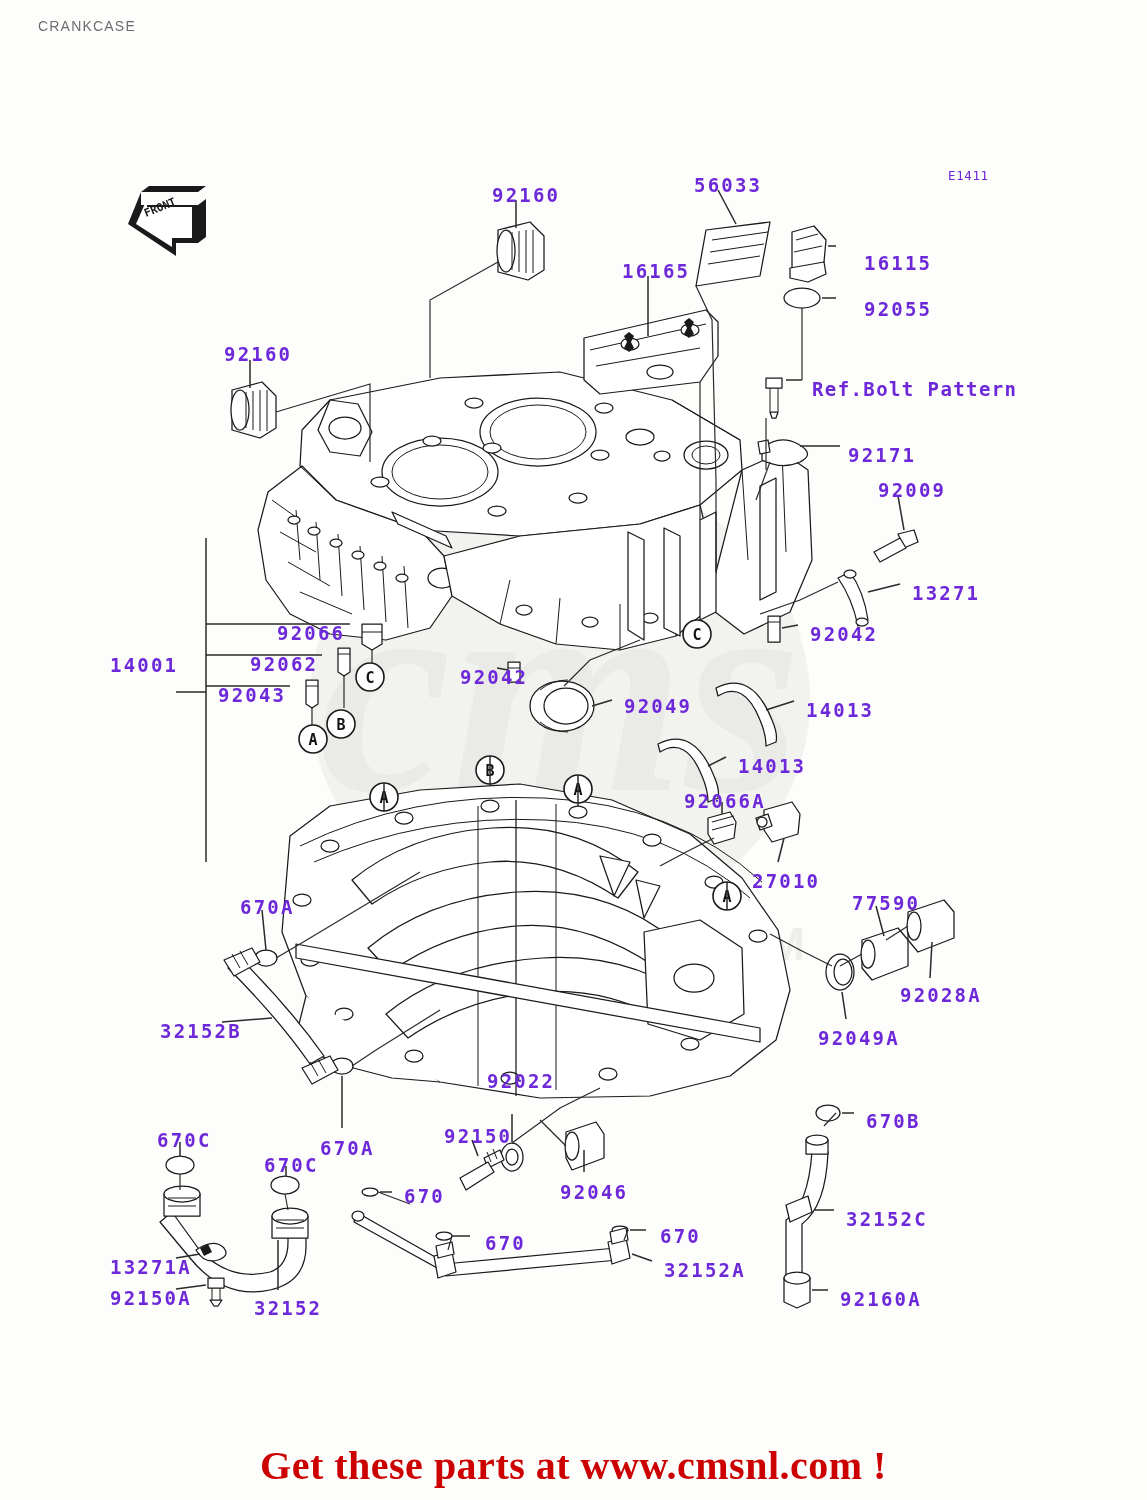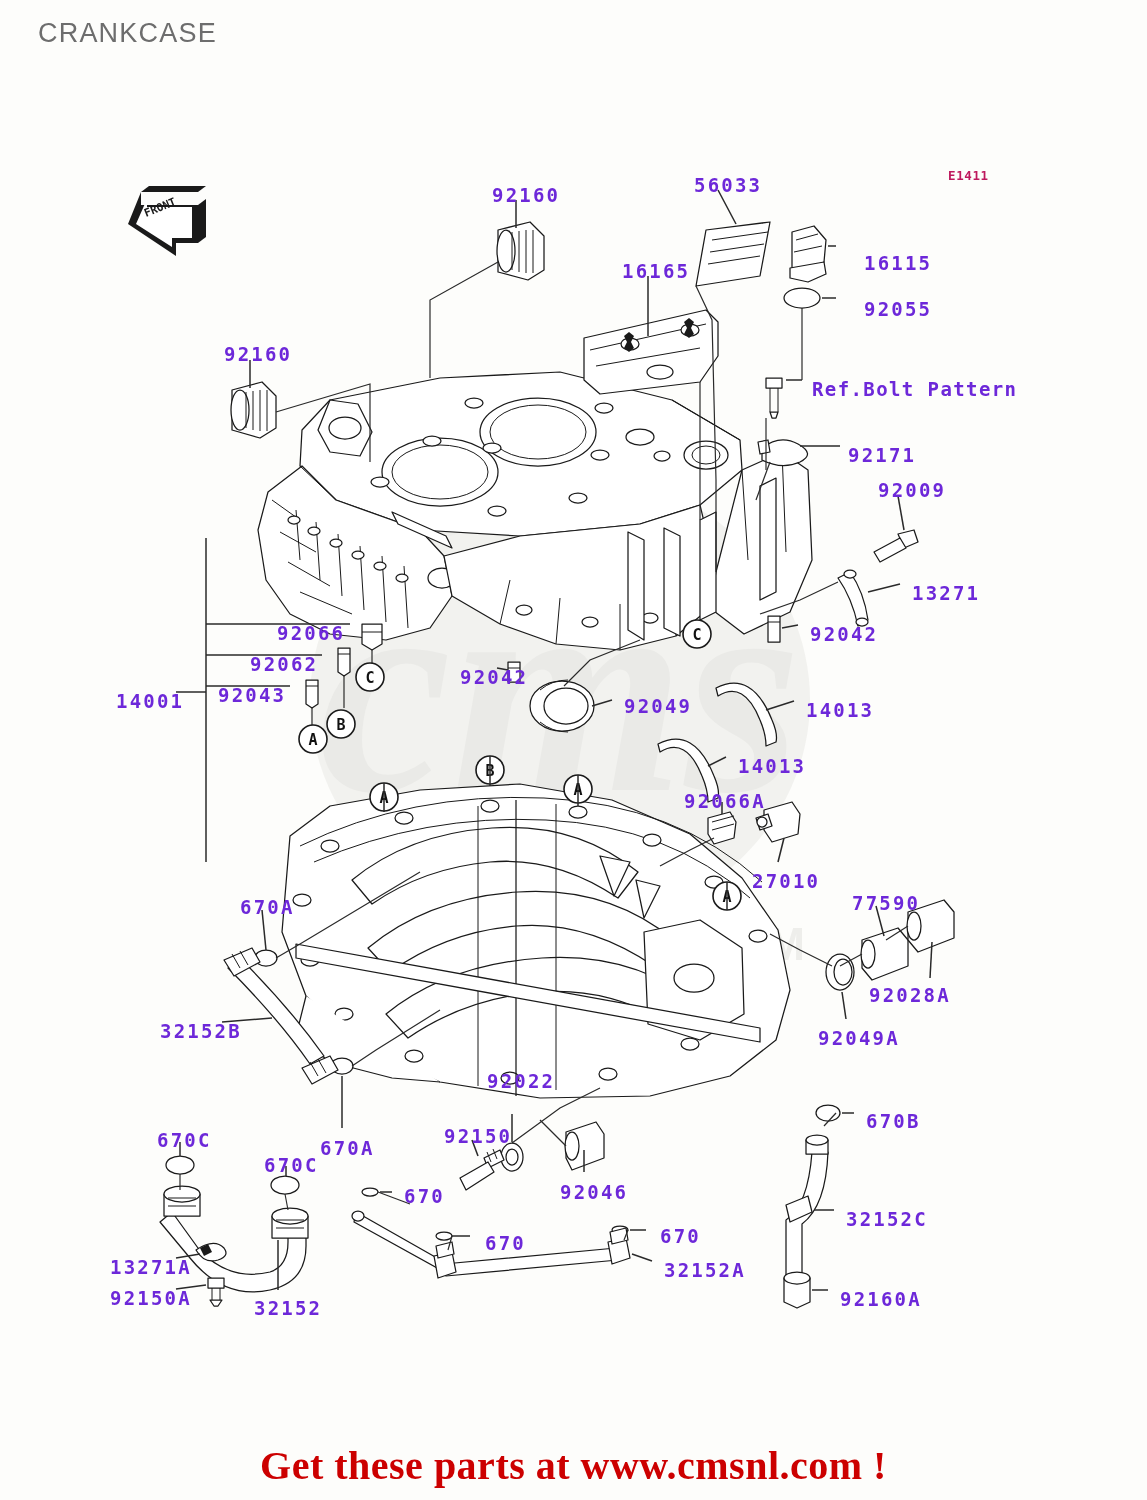--- a/index.html
+++ b/index.html
@@ -1,21 +1,21 @@
 <!DOCTYPE html>
 <html><head>
 <meta charset="utf-8">
 <style>
   html,body{margin:0;padding:0;background:#fdfdfb;}
   body{width:1147px;height:1500px;position:relative;overflow:hidden;
        font-family:"DejaVu Sans Mono","Liberation Mono",monospace;}
   #page-title{position:absolute;left:38px;top:18px;font-family:"Liberation Sans","DejaVu Sans",sans-serif;
-       font-size:27px;color:#6d6d6d;letter-spacing:1.2px;}
-  #ref-code{position:absolute;left:948px;top:168px;font-size:12.5px;font-weight:bold;
-       color:#be185d;letter-spacing:0.6px;text-align:right;}
+       font-size:14px;color:#6d6d6d;letter-spacing:1.2px;}
+  #ref-code{position:absolute;left:948px;top:168px;font-size:12.5px;font-weight:normal;
+       color:#6d28d9;letter-spacing:0.6px;text-align:right;}
   #footer{position:absolute;left:0;top:1442px;width:1147px;text-align:center;
        font-family:"Liberation Serif","DejaVu Serif",serif;font-weight:bold;
        font-size:40px;color:#cc0000;letter-spacing:0.5px;}
   svg.layer{position:absolute;left:0;top:0;width:1147px;height:1500px;}
   .lbl{position:absolute;font-size:19px;font-weight:bold;color:#6d28d9;
        letter-spacing:2.2px;white-space:nowrap;line-height:1;}
   .lbl.ref{letter-spacing:1.4px;}
   .wm{fill:#e9e9e6;}
   .ln{stroke:#1a1a1a;fill:none;}
   .dr{stroke:#1a1a1a;fill:#ffffff;stroke-width:1.25;stroke-linejoin:round;}
@@ -454,29 +454,29 @@
     <div class="lbl" style="left: 864px; top: 300px;">92055</div>
     <div class="lbl ref" style="left: 812px; top: 380px;">Ref.Bolt Pattern</div>
     <div class="lbl" style="left: 224px; top: 345px;">92160</div>
     <div class="lbl" style="left: 848px; top: 446px;">92171</div>
     <div class="lbl" style="left: 878px; top: 481px;">92009</div>
     <div class="lbl" style="left: 912px; top: 584px;">13271</div>
     <div class="lbl" style="left: 810px; top: 625px;">92042</div>
     <div class="lbl" style="left: 277px; top: 624px; text-align: center;">92066</div>
     <div class="lbl" style="left: 250px; top: 655px;">92062</div>
     <div class="lbl" style="left: 218px; top: 686px;">92043</div>
-    <div class="lbl" style="left: 110px; top: 692px; margin-left: 6px;">14001</div>
+    <div class="lbl" style="left: 110px; top: 656px;">14001</div>
     <div class="lbl" style="left: 460px; top: 668px;">92042</div>
     <div class="lbl" style="left: 624px; top: 697px;">92049</div>
     <div class="lbl" style="left: 806px; top: 701px;">14013</div>
     <div class="lbl" style="left: 738px; top: 757px;">14013</div>
     <div class="lbl" style="left: 684px; top: 792px;">92066A</div>
     <div class="lbl" style="left: 752px; top: 872px;">27010</div>
     <div class="lbl" style="left: 852px; top: 894px;">77590</div>
-    <div class="lbl" style="left: 869px; top: 986px;">92028A</div>
+    <div class="lbl" style="left: 900px; top: 986px;">92028A</div>
     <div class="lbl" style="left: 818px; top: 1029px;">92049A</div>
     <div class="lbl" style="left: 240px; top: 898px;">670A</div>
     <div class="lbl" style="left: 160px; top: 1022px;">32152B</div>
     <div class="lbl" style="left: 320px; top: 1139px;">670A</div>
     <div class="lbl" style="left: 866px; top: 1112px;">670B</div>
     <div class="lbl" style="left: 487px; top: 1072px;">92022</div>
     <div class="lbl" style="left: 444px; top: 1127px;">92150</div>
     <div class="lbl" style="left: 157px; top: 1131px;">670C</div>
     <div class="lbl" style="left: 264px; top: 1156px;">670C</div>
     <div class="lbl" style="left: 404px; top: 1187px;">670</div>

